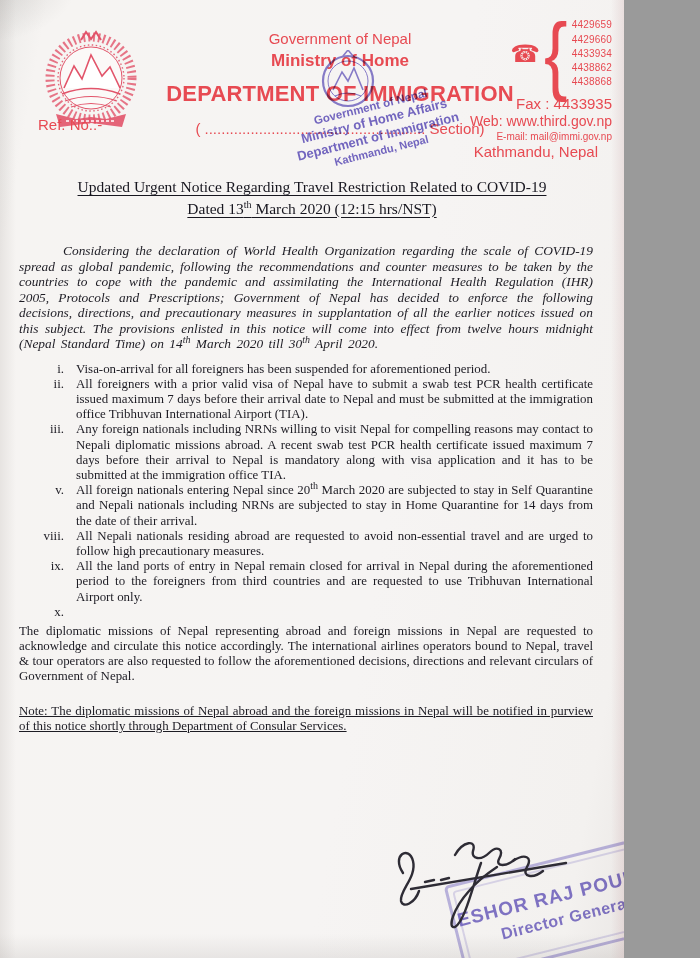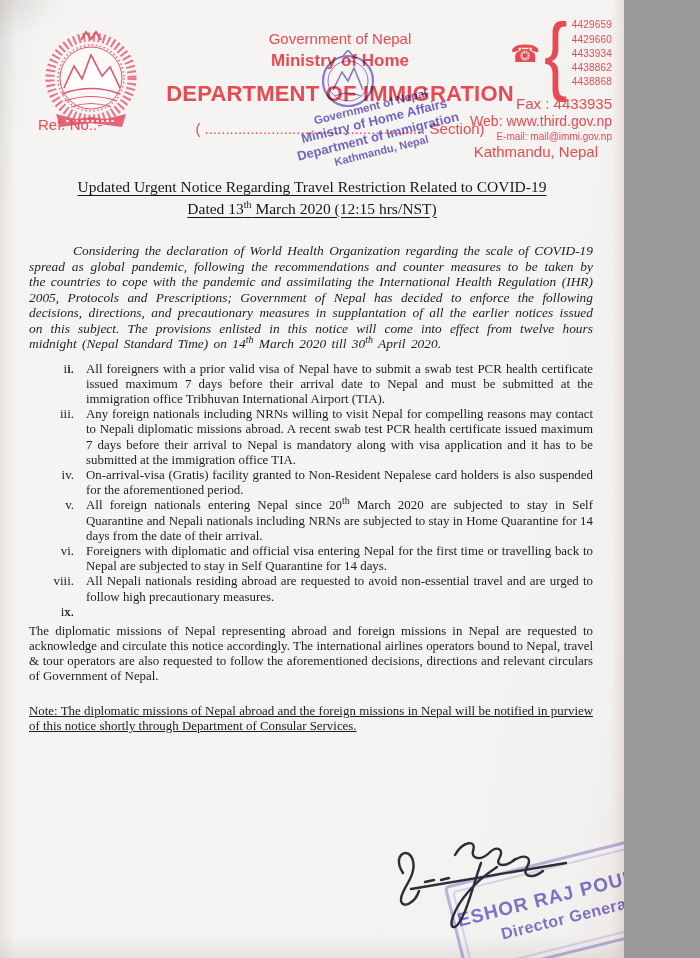--- a/index.html
+++ b/index.html
@@ -44,21 +44,21 @@
   .hs1 { font-size:11.5px; }
   .hs2 { font-size:13px; margin-top:1px; }
   .hs3 { font-size:13px; margin-top:1px; }
   .hs4 { font-size:11px;  margin-top:1px; }
   
   .title { position:absolute; top:176px; left:0; width:100%; text-align:center;
            font-size:15.5px; line-height:21.5px; color:#17161f; }
   .title .u { text-decoration:underline; text-underline-offset:3px;text-align:right; }
   sup { font-size:10px; line-height:0; vertical-align:super; }
   
-  .content { position:absolute; left:29px; right:31px; top:243px; font-size:12.9px; line-height:15.2px; }
+  .content { position:absolute; left:19px; right:31px; top:243px; font-size:12.9px; line-height:15.2px; }
   .intro { margin:0; text-align:justify; text-indent:44px; font-style:italic;
            font-size:13.4px; line-height:15.5px; word-spacing:2px; }
   ol.list { list-style:none; margin:10px 0 0 0; padding:0; }
   ol.list li { position:relative; padding-left:57px; text-align:justify; }
   ol.list .num { position:absolute; left:0; top:0; width:45px; text-align:right; }
   .closing { margin:19px 0 0 0; text-align:justify; }
   .note    { margin:19px 0 0 0; text-align:justify;text-decoration:underline; }
   
   .signature { position:absolute; left:385px; top:833px; z-index:3; }
   .dg-stamp { position:absolute; left:452px; top:858px; width:216px; height:90px;
@@ -137,28 +137,26 @@
 
   <div class="title">
     <div><span class="u">Updated Urgent Notice Regarding Travel Restriction Related to COVID-19</span></div>
     <div><span class="u"><span>Dated 13</span><sup>th</sup><span> March 2020 (12:15 hrs/NST)</span></span></div>
   </div>
 
   <div class="content">
     <p class="intro"><span>Considering the declaration of World Health Organization regarding the scale of COVID-19 spread as global pandemic, following the recommendations and counter measures to be taken by the countries to cope with the pandemic and assimilating the International Health Regulation (IHR) 2005, Protocols and Prescriptions; Government of Nepal has decided to enforce the following decisions, directions, and precautionary measures in supplantation of all the earlier notices issued on this subject. The provisions enlisted in this notice will come into effect from twelve hours midnight (Nepal Standard Time) on 14</span><sup>th</sup><span> March 2020 till 30</span><sup>th</sup><span> April 2020.</span></p>
 
     <ol class="list">
-      <li><span class="num">i.</span></li>
+      <li><span class="num">i.</span><span>Visa-on-arrival for all foreigners has been suspended for aforementioned period.</span></li>
       <li><span class="num">ii.</span><span>All foreigners with a prior valid visa of Nepal have to submit a swab test PCR health certificate issued maximum 7 days before their arrival date to Nepal and must be submitted at the immigration office Tribhuvan International Airport (TIA).</span></li>
       <li><span class="num">iii.</span><span>Any foreign nationals including NRNs willing to visit Nepal for compelling reasons may contact to Nepali diplomatic missions abroad. A recent swab test PCR health certificate issued maximum 7 days before their arrival to Nepal is mandatory along with visa application and it has to be submitted at the immigration office TIA.</span></li>
-      <li><span class="num">iv.</span><span>On-arrival-visa (Gratis) facility granted to Non-Resident Nepalese card holders is also suspended for the aforementioned period.</span></li>
       <li><span class="num">v.</span><span><span>All foreign nationals entering Nepal since 20</span><sup>th</sup><span> March 2020 are subjected to stay in Self Quarantine and Nepali nationals including NRNs are subjected to stay in Home Quarantine for 14 days from the date of their arrival.</span></span></li>
-      <li><span class="num">vi.</span><span>Foreigners with diplomatic and official visa entering Nepal for the first time or travelling back to Nepal are subjected to stay in Self Quarantine for 14 days.</span></li>
       <li><span class="num">viii.</span><span>All Nepali nationals residing abroad are requested to avoid non-essential travel and are urged to follow high precautionary measures.</span></li>
-      <li><span class="num">ix.</span></li>
+      <li><span class="num">ix.</span><span>All the land ports of entry in Nepal remain closed for arrival in Nepal during the aforementioned period to the foreigners from third countries and are requested to use Tribhuvan International Airport only.</span></li>
       <li><span class="num">x.</span></li>
     </ol>
 
     <p class="closing">The diplomatic missions of Nepal representing abroad and foreign missions in Nepal are requested to acknowledge and circulate this notice accordingly. The international airlines operators bound to Nepal, travel &amp; tour operators are also requested to follow the aforementioned decisions, directions and relevant circulars of Government of Nepal.</p>
     <p class="note">Note: The diplomatic missions of Nepal abroad and the foreign missions in Nepal will be notified in purview of this notice shortly through Department of Consular Services.</p>
   </div>
 
   <svg class="signature" width="195" height="105" viewBox="0 0 195 105">
     <g stroke="#2e2c35" stroke-width="2.4" fill="none" stroke-linecap="round">
       <path d="M70,22 C78,8 92,6 88,18 C86,26 96,28 104,20 C112,12 120,16 114,26 C110,34 122,34 130,26"></path>

